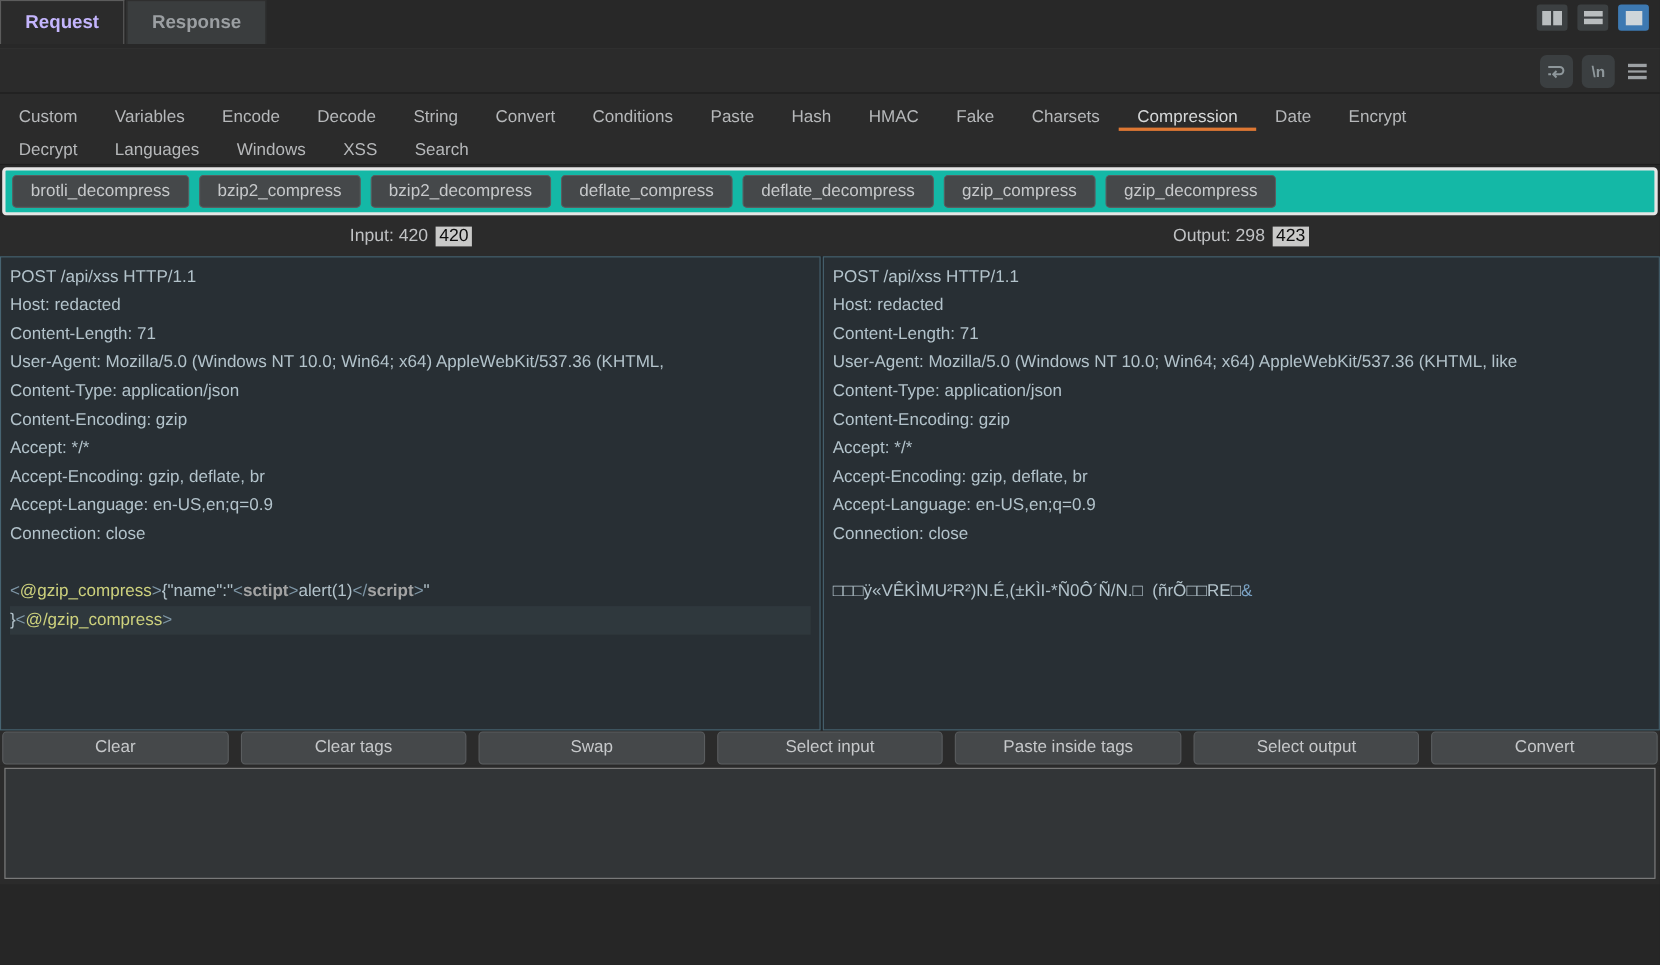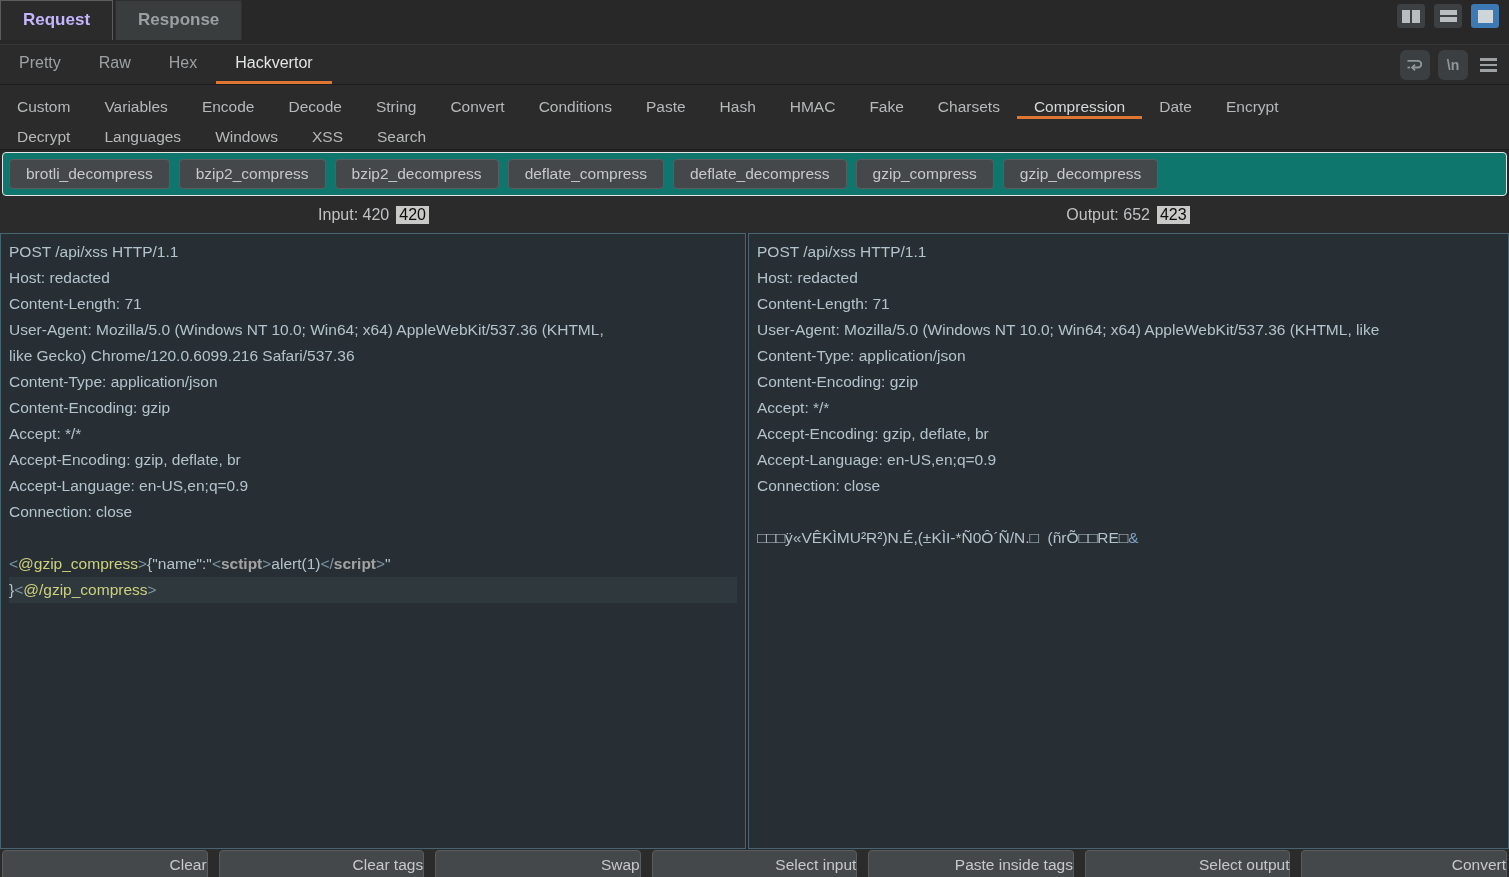--- a/index.html
+++ b/index.html
@@ -32,45 +32,45 @@
   .menu-icon { display:flex; flex-direction:column; gap:3px; padding:0 4px; cursor:pointer; }
   .menu-icon i { display:block; width:17px; height:2.5px; background:#9da1a4; }
 
   
   .cat-block { background:#2b2b2b; padding-top:4px; border-bottom:1px solid #1d1d1d; }
   .cat-row { display:flex; align-items:flex-end; height:30px; padding-left:0; }
   .cat-tab { padding:0 17px; display:flex; align-items:center; font-size:15.5px; color:#b6b8ba; border-bottom:3px solid transparent; cursor:pointer; white-space:nowrap; }
   .cat-tab.active { color:#d6d8d9; border-bottom-color:#dd7733; }
 
   
-  .fn-wrap { margin:2px 2px 0; border:1px solid #e5e5e5; border-radius:4px; padding:5px 6px; display:flex; gap:9px; background:#0f766e; height:44px; align-items:center; }
+  .fn-wrap { margin:2px 2px 0; border:3px solid #e5e5e5; border-radius:4px; padding:5px 6px; display:flex; gap:9px; background:#14b8a6; height:44px; align-items:center; }
   .btn { background:#45484a; border:1px solid #5a5d5f; border-radius:4px; color:#c6c8ca; font-size:15.5px; padding:5px 16px; cursor:pointer; font-family:"Liberation Sans",sans-serif; white-space:nowrap; }
 
   
   .io-row { height:37px; display:flex; background:#2b2b2b; }
   .io-half-left { width:747px; display:flex; align-items:center; justify-content:center; }
   .io-half-right { flex:1; display:flex; align-items:center; justify-content:center; }
   .io-label { font-size:16px; color:#c0c2c4; }
   .io-badge { margin-left:7px; background:#c9c9c8; color:#0d0d0d; font-size:16px; padding:0px 3px; }
 
   
-  .editors { height:616px; display:flex; gap:2px; background:#20262a; }
+  .editors { height:431px; display:flex; gap:2px; background:#20262a; }
   .pane { background:#282f34; border:1px solid #476472; padding:5px 8px; font-size:15.5px; line-height:26px; color:#b3c3cb; overflow:hidden; cursor:text; }
   .pane-left { width:746px; }
   .pane-right { flex:1; }
   .ed-line { min-height:26px; white-space:pre-wrap; word-break:break-word; }
   .ed-line.hl { background:#2f383d; }
   .c-tag { color:#cdd17d; }
   .c-bracket { color:#7e96a6; }
   .c-blue { color:#7aa2c4; }
   .c-bold { font-weight:bold; color:#a3a3a3; }
 
   
   .actions { height:32px; display:flex; gap:11px; padding:1px 2px; background:#2b2b2b; }
-  .actions .btn { flex:1; padding:4px 0; text-align:right; }
+  .actions .btn { flex:1; padding:4px 0; text-align:center; }
 
   
   .bottom-box-wrap { padding:2px 4px 0; background:#2b2b2b; height:108px; }
   .bottom-box { width:100%; height:101px; background:#323537; border:1px solid #818181; resize:none; outline:none; }
 </style>
 </head>
 <body>
 
 <div class="win-tabbar">
   <div id="win-tabs" style="display:flex;">
@@ -88,26 +88,20 @@
           <i class="glyph-row"></i>
         </span>
     </div>
     <div class="layout-btn active">
       <span class="glyph-single"></span>
     </div>
   </div>
 </div>
 
 <div class="view-tabbar">
-  <div id="view-tabs" style="display:flex;">
-      <div class="view-tab">Pretty</div>
-      <div class="view-tab">Raw</div>
-      <div class="view-tab">Hex</div>
-      <div class="view-tab active">Hackvertor</div>
-    </div>
   <div class="view-icons">
     <div class="icon-btn">
       <svg width="20" height="20" viewBox="0 0 24 24" fill="none" stroke="#8e979b" stroke-width="2.2">
         <path d="M3 7h12.5a4 4 0 0 1 0 8H9.5"></path>
         <path d="M12 11.5 8.5 15 12 18.5"></path>
         <path d="M3 15h3"></path>
       </svg>
     </div>
     <div class="icon-btn">\n</div>
     <div class="menu-icon">
@@ -154,32 +148,31 @@
     <button class="btn">gzip_compress</button>
     <button class="btn">gzip_decompress</button>
   </div>
 
 <div class="io-row">
   <div class="io-half-left">
     <span class="io-label">Input: 420</span>
     <span class="io-badge">420</span>
   </div>
   <div class="io-half-right">
-    <span class="io-label">Output: 652</span>
+    <span class="io-label">Output: 298</span>
     <span class="io-badge">423</span>
   </div>
 </div>
 
 <div class="editors">
   <div class="pane pane-left" id="pane-left">
       <div class="ed-line"><span>POST /api/xss HTTP/1.1</span></div>
       <div class="ed-line"><span>Host: redacted</span></div>
       <div class="ed-line"><span>Content-Length: 71</span></div>
       <div class="ed-line"><span>User-Agent: Mozilla/5.0 (Windows NT 10.0; Win64; x64) AppleWebKit/537.36 (KHTML,</span></div>
-      <div class="ed-line"><span>like Gecko) Chrome/120.0.6099.216 Safari/537.36</span></div>
       <div class="ed-line"><span>Content-Type: application/json</span></div>
       <div class="ed-line"><span>Content-Encoding: gzip</span></div>
       <div class="ed-line"><span>Accept: */*</span></div>
       <div class="ed-line"><span>Accept-Encoding: gzip, deflate, br</span></div>
       <div class="ed-line"><span>Accept-Language: en-US,en;q=0.9</span></div>
       <div class="ed-line"><span>Connection: close</span></div>
       <div class="ed-line">&nbsp;</div>
       <div class="ed-line"><span class="c-bracket">&lt;</span><span class="c-tag">@gzip_compress</span><span class="c-bracket">&gt;</span><span>{"name":"</span><span class="c-bracket">&lt;</span><span class="c-bold">sctipt</span><span class="c-bracket">&gt;</span><span>alert(1)</span><span class="c-bracket">&lt;/</span><span class="c-bold">script</span><span class="c-bracket">&gt;</span><span>"</span></div>
       <div class="ed-line hl"><span>}</span><span class="c-bracket">&lt;</span><span class="c-tag">@/gzip_compress</span><span class="c-bracket">&gt;</span></div>
     </div>

